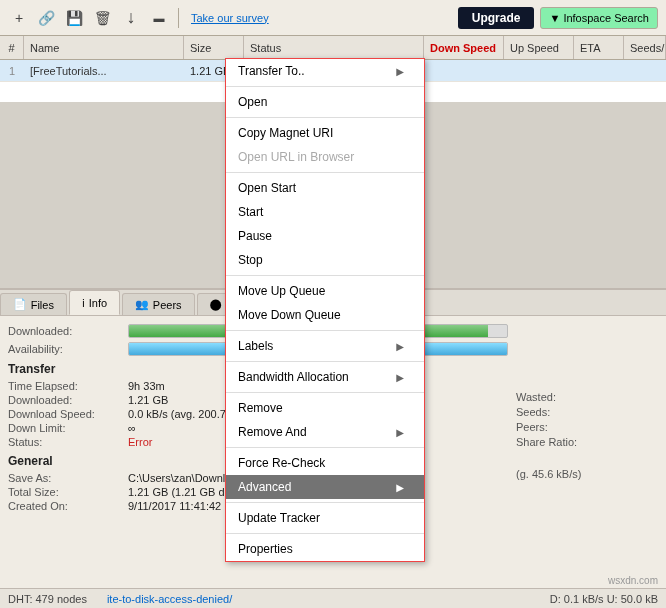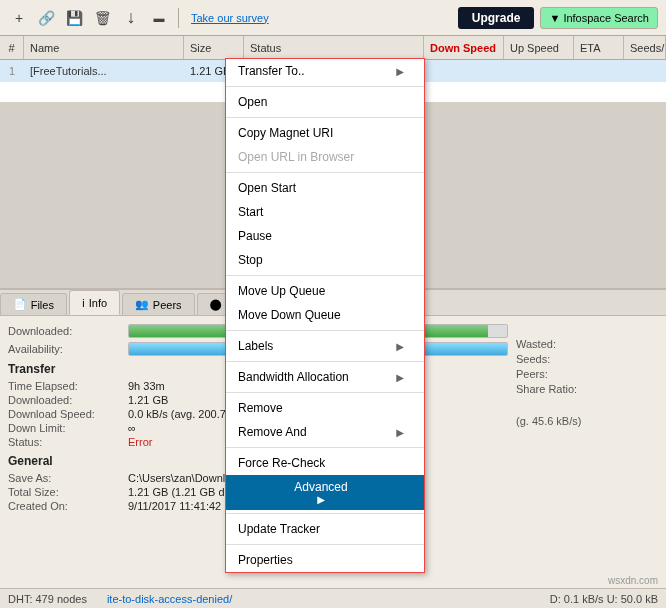--- a/index.html
+++ b/index.html
@@ -245,21 +245,21 @@
       font-size: 12px;
     }
     .menu-item {
       padding: 5px 20px 5px 12px;
       cursor: pointer;
       display: flex;
       align-items: center;
       justify-content: space-between;
       white-space: nowrap;
     }
-    .menu-item.highlighted { background: #0369a1; color: white; flex-direction: column; }
+    .menu-item.highlighted { background: #737373; color: white; }
     .menu-item.disabled { color: #aaa; cursor: default; }
     .menu-sep {
       height: 1px;
       background: #ddd;
       margin: 3px 0;
     }
     .menu-arrow { font-size: 10px; color: #666; }
     .menu-item.highlighted .menu-arrow { color: white; }
 
     
@@ -376,21 +376,21 @@
       <div class="detail-grid">
         <span class="detail-key">Save As:</span>
         <span class="detail-val">C:\Users\zan\Download...</span>
         <span class="detail-key">Total Size:</span>
         <span class="detail-val">1.21 GB (1.21 GB done)</span>
         <span class="detail-key">Created On:</span>
         <span class="detail-val">9/11/2017 11:41:42 PM</span>
       </div>
     </div>
 
-    <div style="width:150px;padding:22px 8px 8px 0;font-size:11px;">
+    <div style="width:150px;padding:75px 8px 8px 0;font-size:11px;">
       <div style="margin-bottom:3px;">
         <span class="detail-key">Wasted:</span>
       </div>
       <div style="margin-bottom:3px;">
         <span class="detail-key">Seeds:</span>
       </div>
       <div style="margin-bottom:3px;">
         <span class="detail-key">Peers:</span>
       </div>
       <div style="margin-bottom:3px;">

